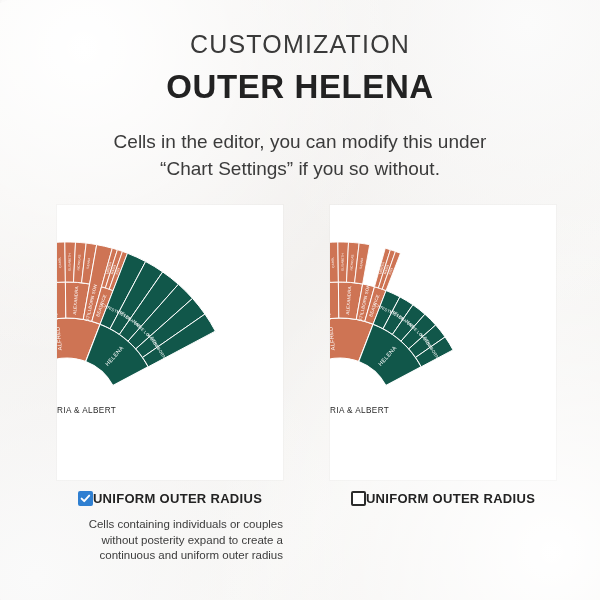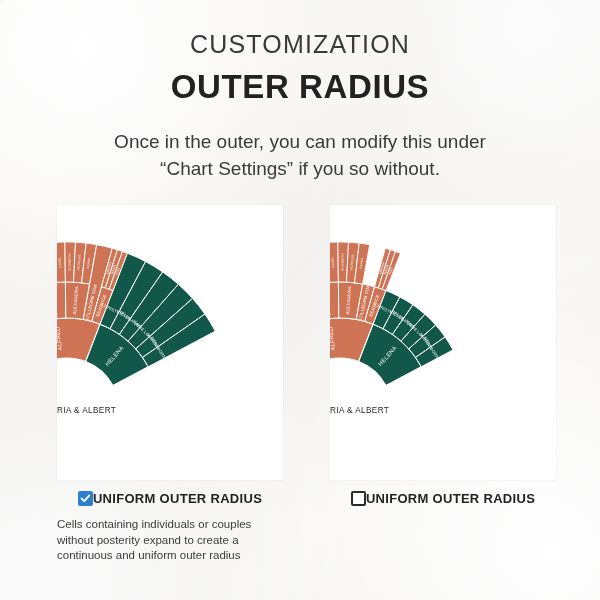--- a/index.html
+++ b/index.html
@@ -56,35 +56,35 @@
   .cbox{
     width:15px;height:15px;box-sizing:border-box;flex:0 0 auto;
     border:2px solid #2b2b2b;background:#fff;border-radius:2px;
     display:flex;align-items:center;justify-content:center;
   }
   .cbox.on{background:#2f7fd1;border-color:#2f7fd1;}
   .cbox svg{display:block;}
   .optlabel{font-size:13px;font-weight:700;letter-spacing:0.3px;color:#232323;white-space:nowrap;}
 
   .caption{
-    position:absolute;top:312px;left:0;width:226px;text-align:left;
+    position:absolute;top:312px;left:0;width:226px;text-align:right;
     font-size:11.5px;line-height:15.5px;color:#3c3c3c;
   }
 </style>
 </head>
 <body>
 
 <div id="bg"></div>
 
 <div id="root">
 
   <div class="head kicker">CUSTOMIZATION</div>
-  <div class="head title">OUTER RADIUS</div>
+  <div class="head title">OUTER HELENA</div>
   <div class="head subtitle">
-    <div>Once in the outer, you can modify this under</div>
+    <div>Cells in the editor, you can modify this under</div>
     <div>“Chart Settings” if you so without.</div>
   </div>
 
   <div class="panels">
 
     <div class="panel left">
       <div class="card">
         <svg id="fan-uniform" width="226" height="275" viewBox="0 0 226 275">
             <g>
               <path d="M-41.96832300499298 203.18522617146996 A52 52 0 0 1 55.9132748286642 180.5874787351337 L25.893056671460684 196.54951186985397 A18 18 0 0 0 -7.989034886343724 204.37180905935497 Z" fill="#ffffff" stroke="#ffffff" stroke-width="1.2"></path>

